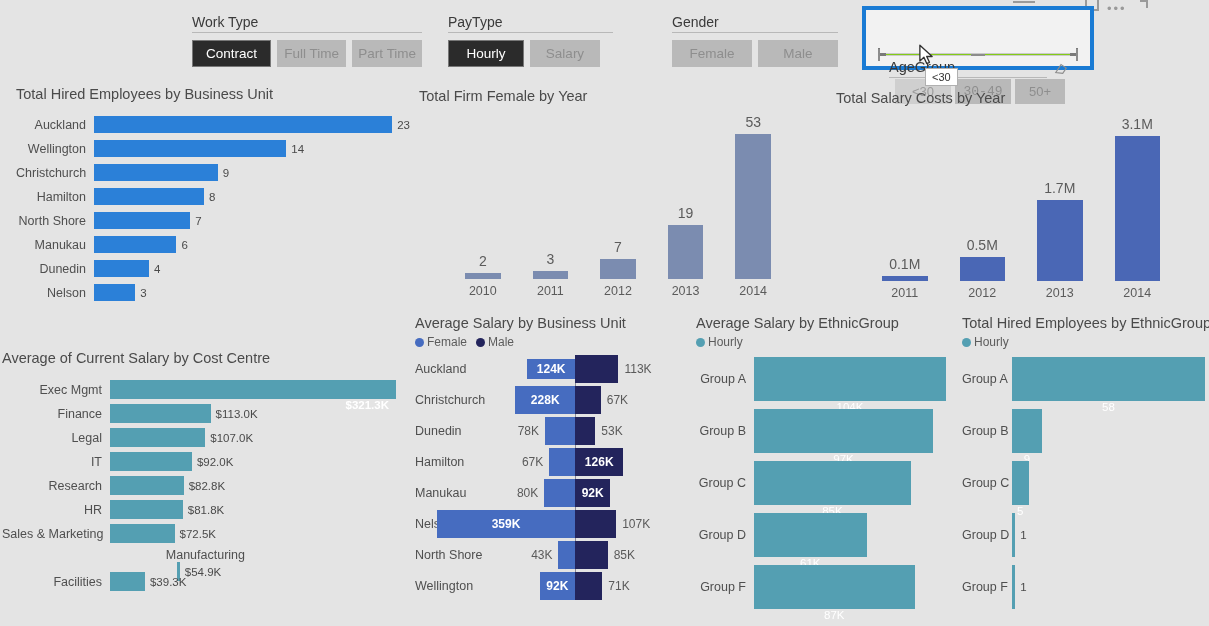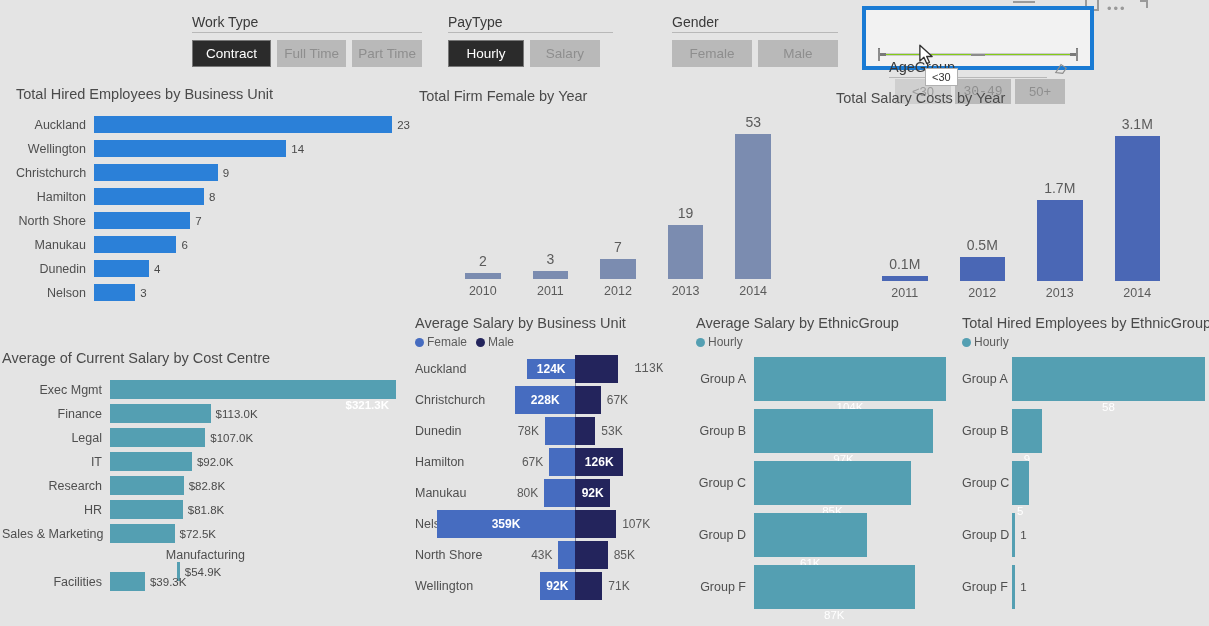--- a/index.html
+++ b/index.html
@@ -402,21 +402,21 @@
         <div class="tornado-axis" style="left: 160px;"></div>
         <div class="tornado-row" style="height: 28px; margin-bottom: 3px;">
           <div class="tornado-cat" style="width: 85px;">Auckland</div>
           <div class="t-left" style="right: 115px;">
             <div class="t-bar" style="width: 47.6657px; height: 20px; background: rgb(70, 108, 192);">
               <span class="t-val-in">124K</span>
             </div>
           </div>
           <div class="t-right" style="left: 160px;">
             <div class="t-bar" style="width: 43.4373px; height: 28px; background: rgb(35, 36, 92);"></div>
-            <span class="t-val-out" style="margin-left: 16px; font-family: Liberation Mono, monospace;">113K</span>
+            <span class="t-val-out" style="margin-left: 6px;">113K</span>
           </div>
         </div>
         <div class="tornado-row" style="height: 28px; margin-bottom: 3px;">
           <div class="tornado-cat" style="width: 85px;">Christchurch</div>
           <div class="t-left" style="right: 115px;">
             <div class="t-bar" style="width: 59.5822px; height: 28px; background: rgb(70, 108, 192);">
               <span class="t-val-in">228K</span>
             </div>
           </div>
           <div class="t-right" style="left: 160px;">

